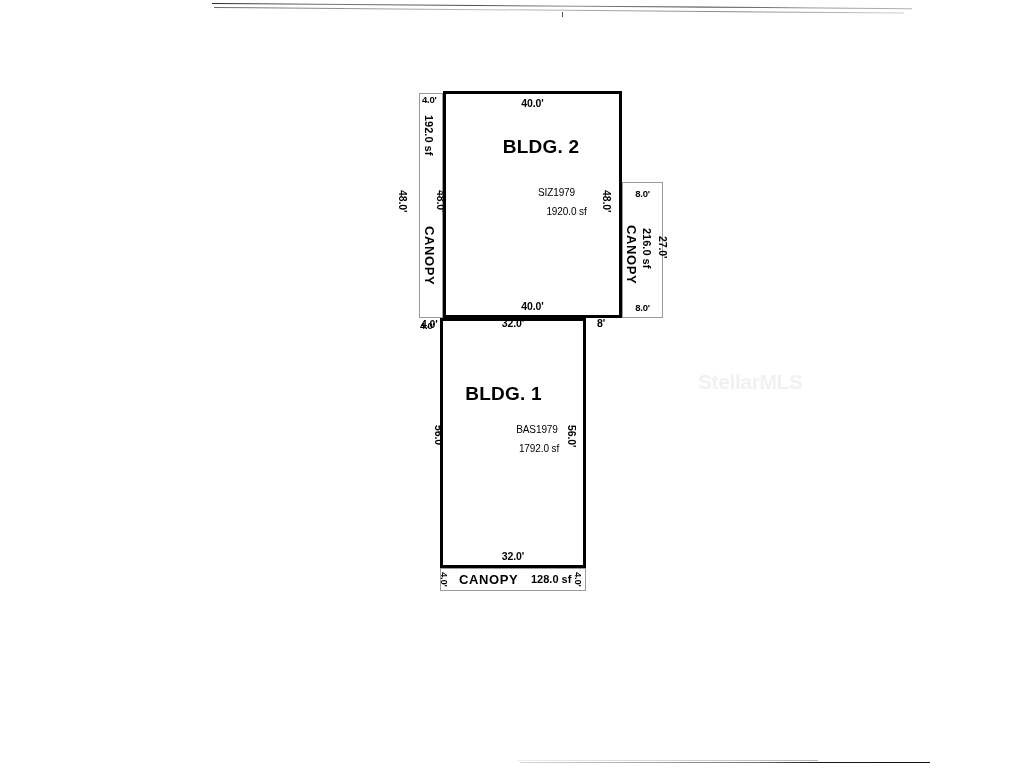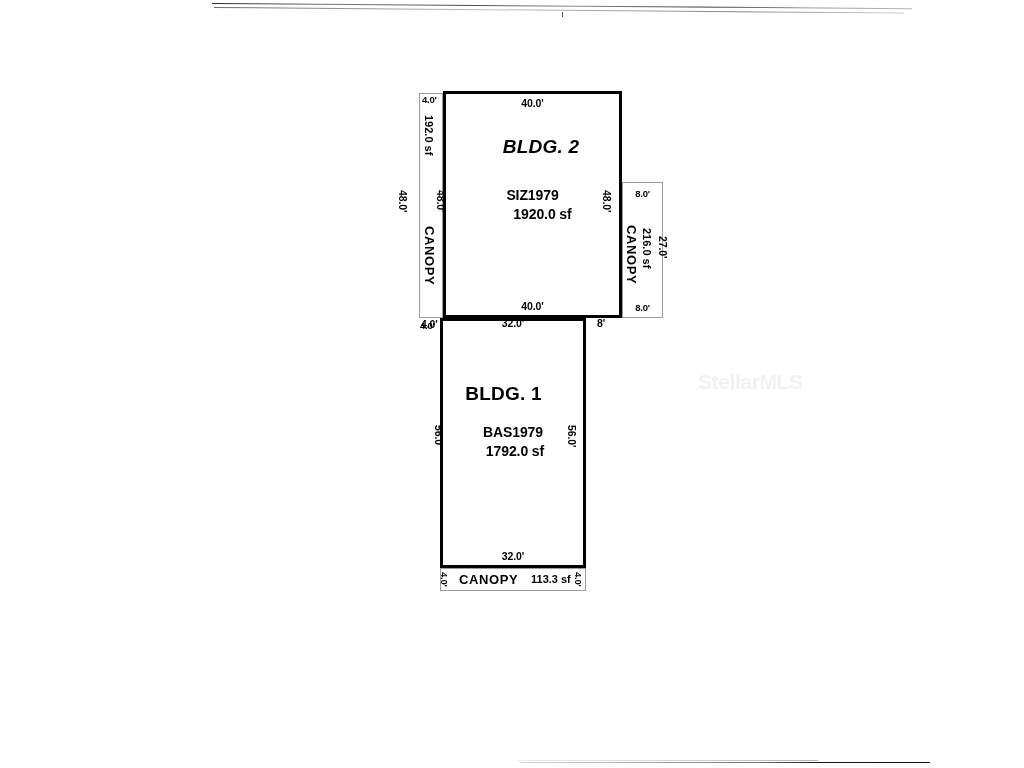--- a/index.html
+++ b/index.html
@@ -109,23 +109,24 @@
     letter-spacing: -0.2px;
   }
   .rot-cw  { transform: rotate(90deg);  transform-origin: left top; }
 
   .bldg-title {
     font-size: 19px;
     font-weight: 700;
     letter-spacing: 0.2px;
   }
   .bldg-code {
-    font-size: 14px;
-    font-weight: 700;
+    font-size: 10px;
+    font-weight: 400;
     letter-spacing: -0.1px;
+    padding-left: 24px;
   }
   .canopy-word {
     font-size: 13px;
     font-weight: 700;
     letter-spacing: 0.6px;
   }
   .canopy-sf {
     font-size: 11px;
     font-weight: 700;
   }
@@ -141,21 +142,21 @@
   <div class="scan-tick"></div>
   <div class="scan-line-bot"></div>
   <div class="scan-line-bot2"></div>
 
   <div class="canopy" style="left:419px; top:93px; width:24px; height:225px;"></div>
 
   <div class="canopy" style="left:622px; top:182px; width:41px; height:136px;"></div>
 
   <div class="bldg" style="left:443px; top:91px; width:179px; height:227px;"></div>
 
-  <div class="lbl bldg-title center" style="left:443px; top:137px; width:196px;font-style:italic;">BLDG. 2</div>
+  <div class="lbl bldg-title center" style="left:443px; top:137px; width:196px;">BLDG. 2</div>
   <div class="lbl bldg-code center" style="left:443px; top:188px; width:179px;">SIZ1979</div>
   <div class="lbl bldg-code center" style="left:443px; top:207px; width:199px;">1920.0 sf</div>
 
   <div class="lbl dim center" style="left:443px; top:98px; width:179px;">40.0'</div>
   <div class="lbl dim center" style="left:443px; top:301px; width:179px;">40.0'</div>
 
   <div class="lbl dim rot-cw" style="left:446px; top:190px;">48.0'</div>
 
   <div class="lbl dim rot-cw" style="left:612px; top:190px;">48.0'</div>
 
@@ -184,17 +185,17 @@
 
   <div class="lbl dim rot-cw" style="left:444px; top:425px;">56.0'</div>
   <div class="lbl dim rot-cw" style="left:577px; top:425px;">56.0'</div>
 
   <div class="lbl dim" style="left:421px; top:319px;">4.0'</div>
   <div class="lbl dim" style="left:597px; top:318px;">8'</div>
 
   <div class="lbl dim-sm rot-cw" style="left:449px; top:572px;">4.0'</div>
   <div class="lbl dim-sm rot-cw" style="left:583px; top:572px;">4.0'</div>
   <div class="lbl canopy-word" style="left:459px; top:573px;">CANOPY</div>
-  <div class="lbl canopy-sf" style="left:531px; top:574px;">113.3 sf</div>
+  <div class="lbl canopy-sf" style="left:531px; top:574px;">128.0 sf</div>
 
   <div class="watermark">StellarMLS</div>
 
 </div>
 
 </body></html>

